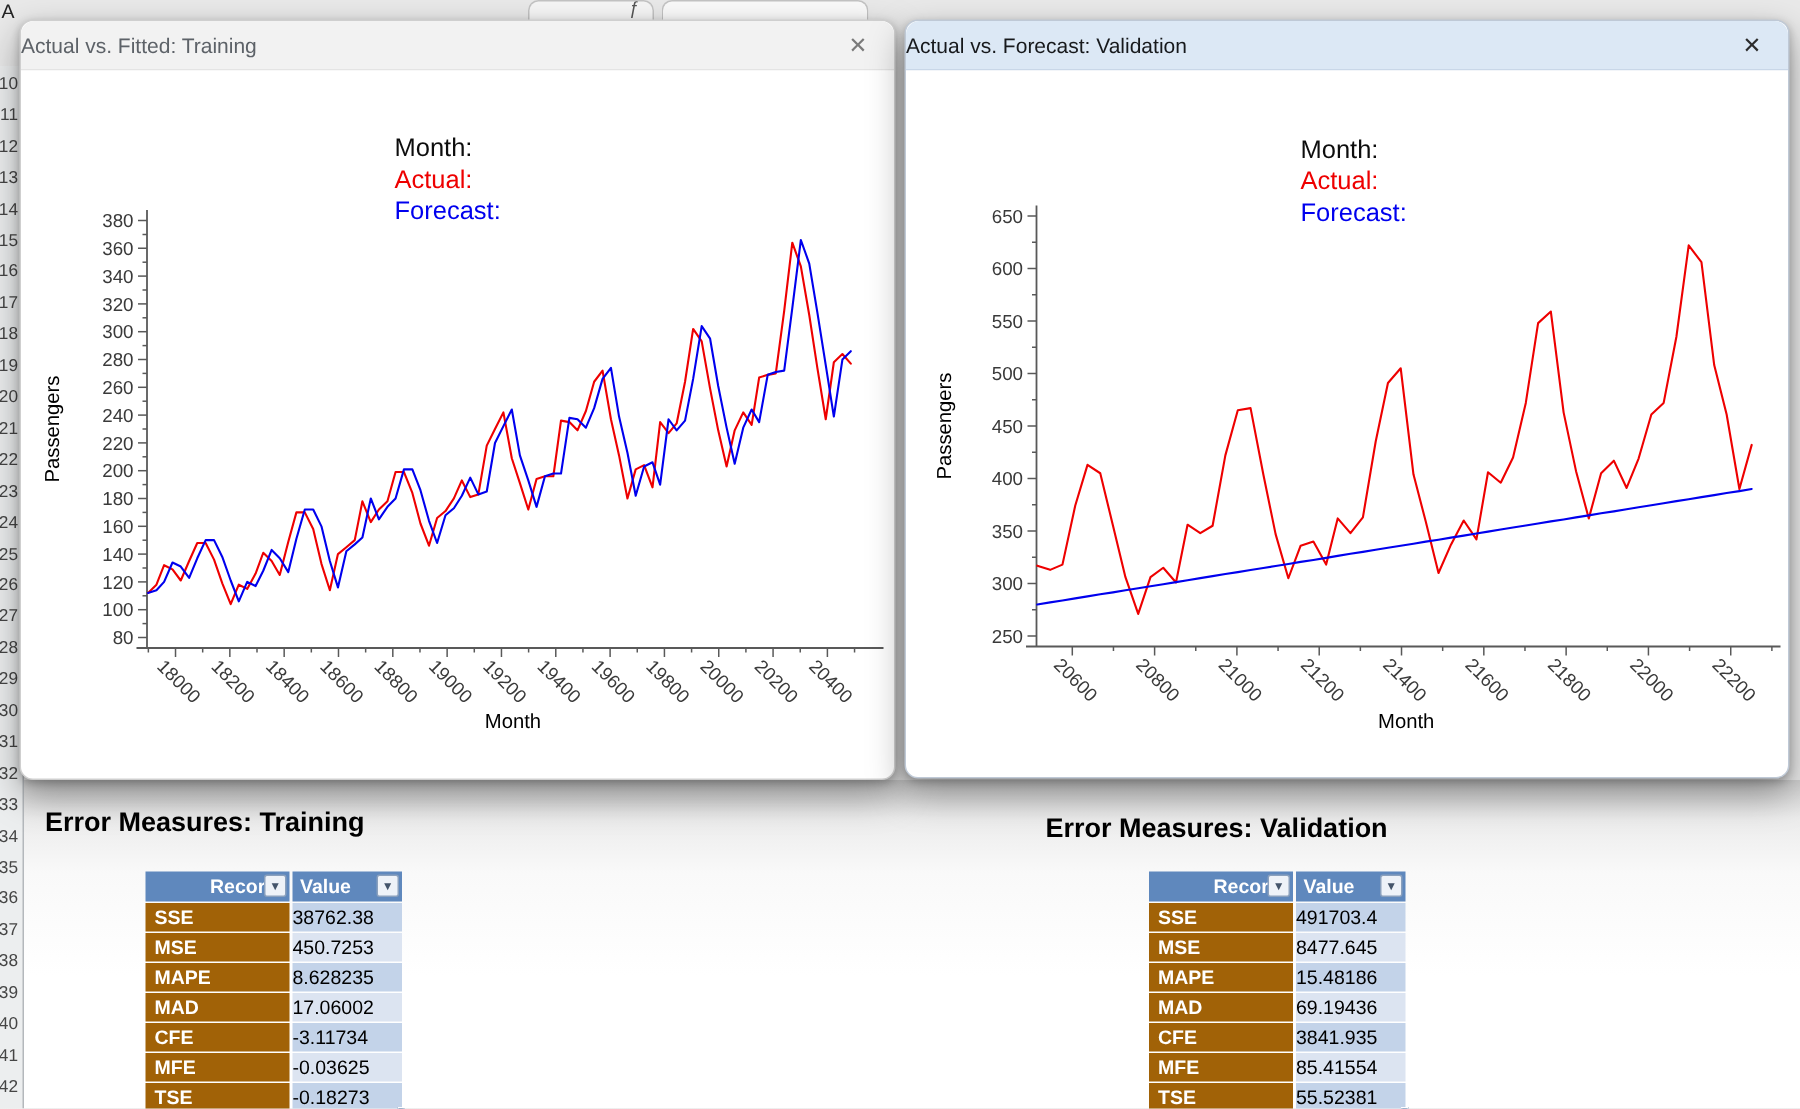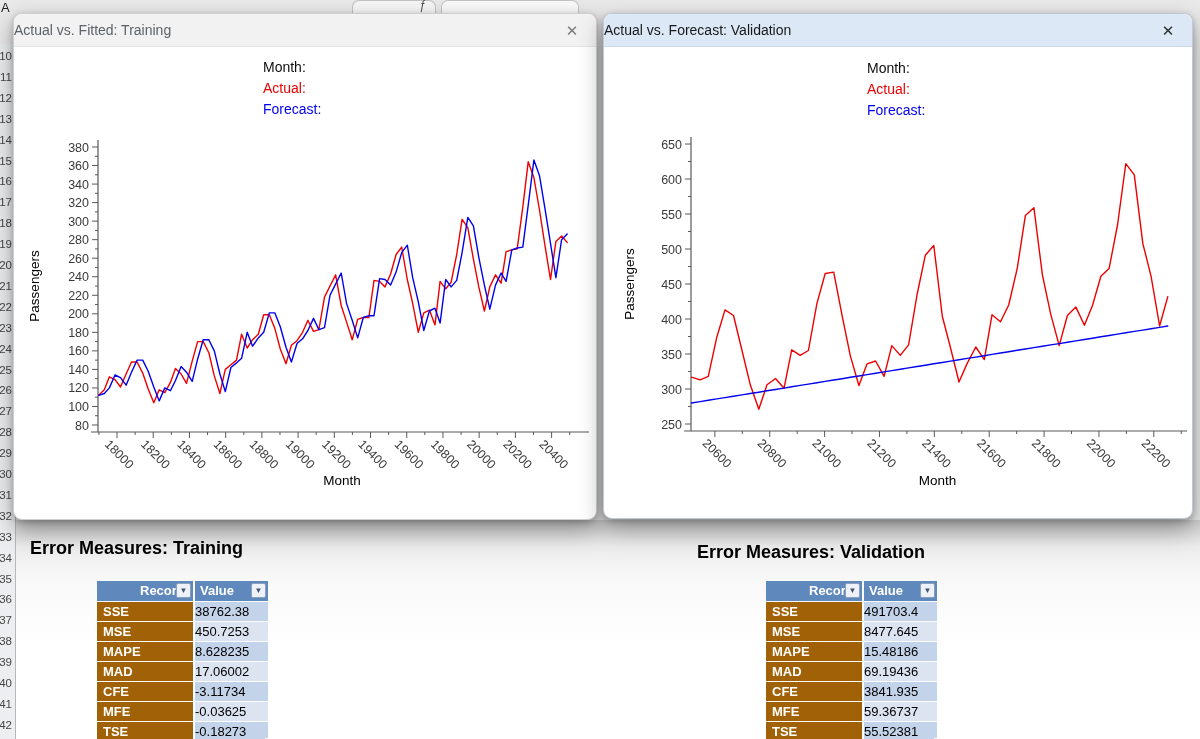--- a/index.html
+++ b/index.html
@@ -32,21 +32,21 @@
   .titlebar { position:relative; height:33px; border-radius:9px 9px 0 0;
     font-size:14px; line-height:33px; }
   .dialog.training .titlebar { background:#f2f2f2; color:#5d6268; border-bottom:1px solid #e4e4e4; }
   .dialog.validation .titlebar { background:#dce8f5; color:#17191c; border-bottom:1px solid #c9d7e8; }
   .close-btn { position:absolute; top:0; right:13px; width:22px; text-align:center;
     font-size:15px; cursor:default; }
   .dialog.training .close-btn { color:#7a7a7a; }
   .dialog.validation .close-btn { color:#2c2c2c; }
   .dlg-body { position:relative; width:100%; }
 
-  .legend { position:absolute; font-size:14px; line-height:21px; z-index:2; }
+  .legend { position:absolute; font-size:17px; line-height:21px; z-index:2;margin-top:31px; }
   .dialog.training .legend { left:249px; top:10px; }
   .dialog.validation .legend { left:263px; top:11px; }
   .lg-month { color:#0d0d0d; }
   .lg-actual { color:#ee0000; }
   .lg-forecast { color:#0000ee; }
 
   svg.chart { position:absolute; left:0; top:0; }
   svg.chart text.tick { font:12.5px "Liberation Sans", sans-serif; fill:#3a3a3a; }
   svg.chart text.axis-title { font:13.5px "Liberation Sans", sans-serif; fill:#000; }
 
@@ -362,21 +362,21 @@
       <div class="em-row">
         <div class="cell lbl">MAD</div>
         <div class="cell val band-b">69.19436</div>
       </div>
       <div class="em-row">
         <div class="cell lbl">CFE</div>
         <div class="cell val band-a">3841.935</div>
       </div>
       <div class="em-row">
         <div class="cell lbl">MFE</div>
-        <div class="cell val band-b">59.36737</div>
+        <div class="cell val band-b">85.41554</div>
       </div>
       <div class="em-row">
         <div class="cell lbl">TSE</div>
         <div class="cell val band-a">55.52381<div class="sel-handle"></div></div>
       </div>
     </div>
 
 </div>
 
 </body></html>

